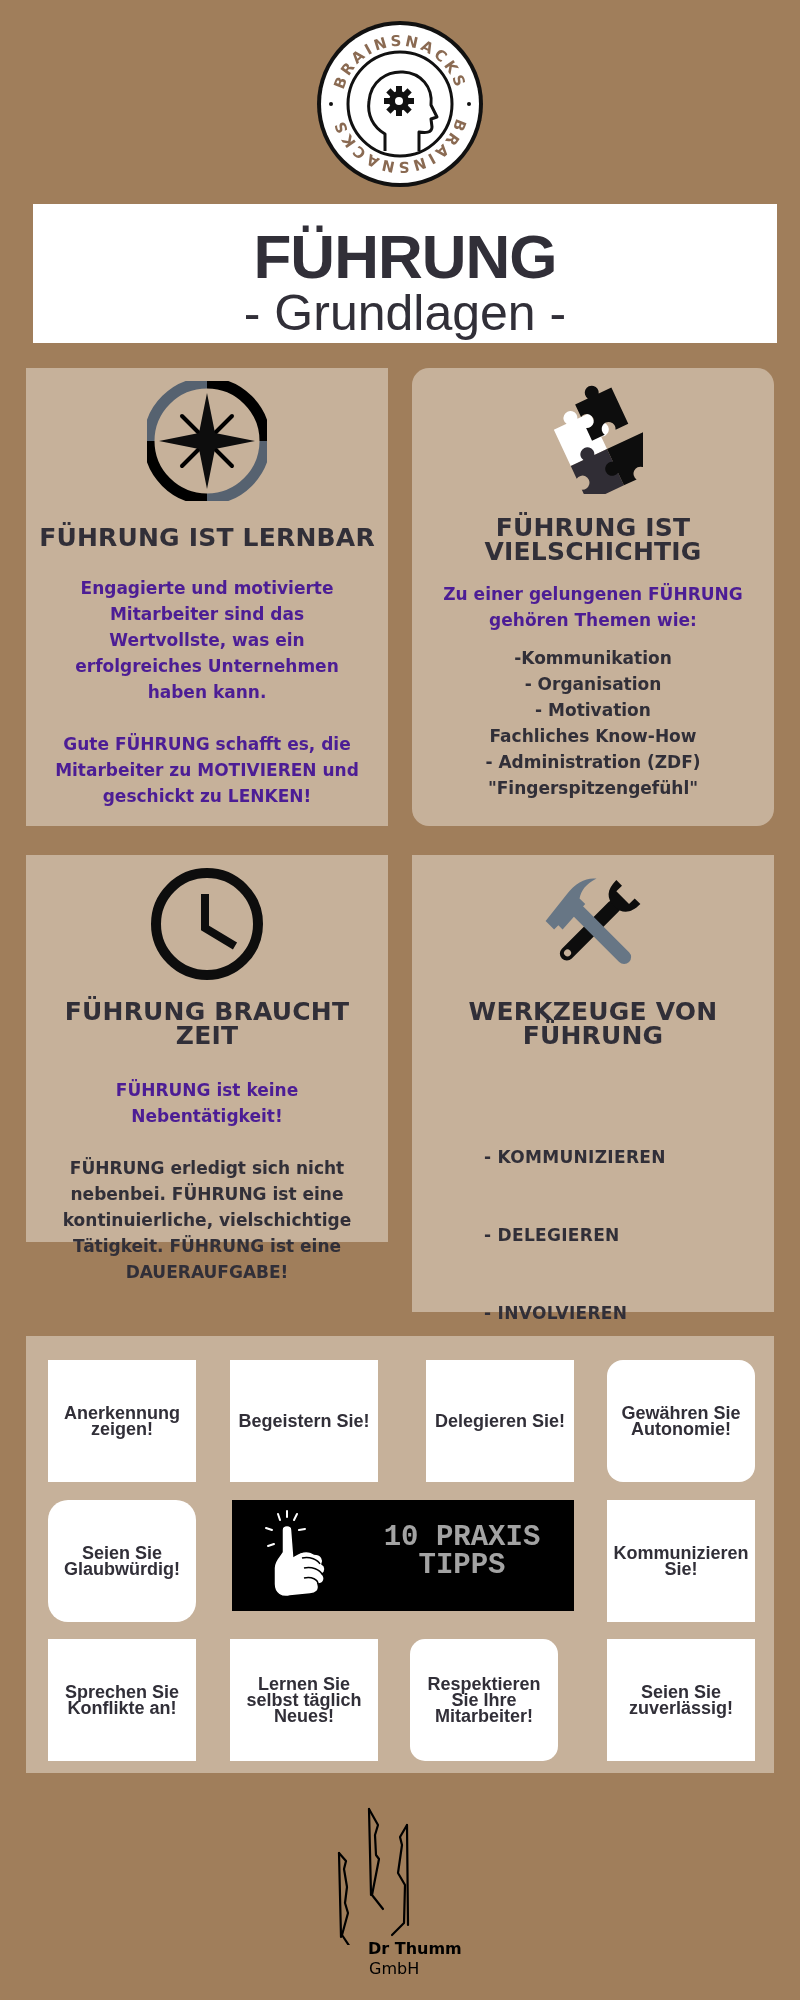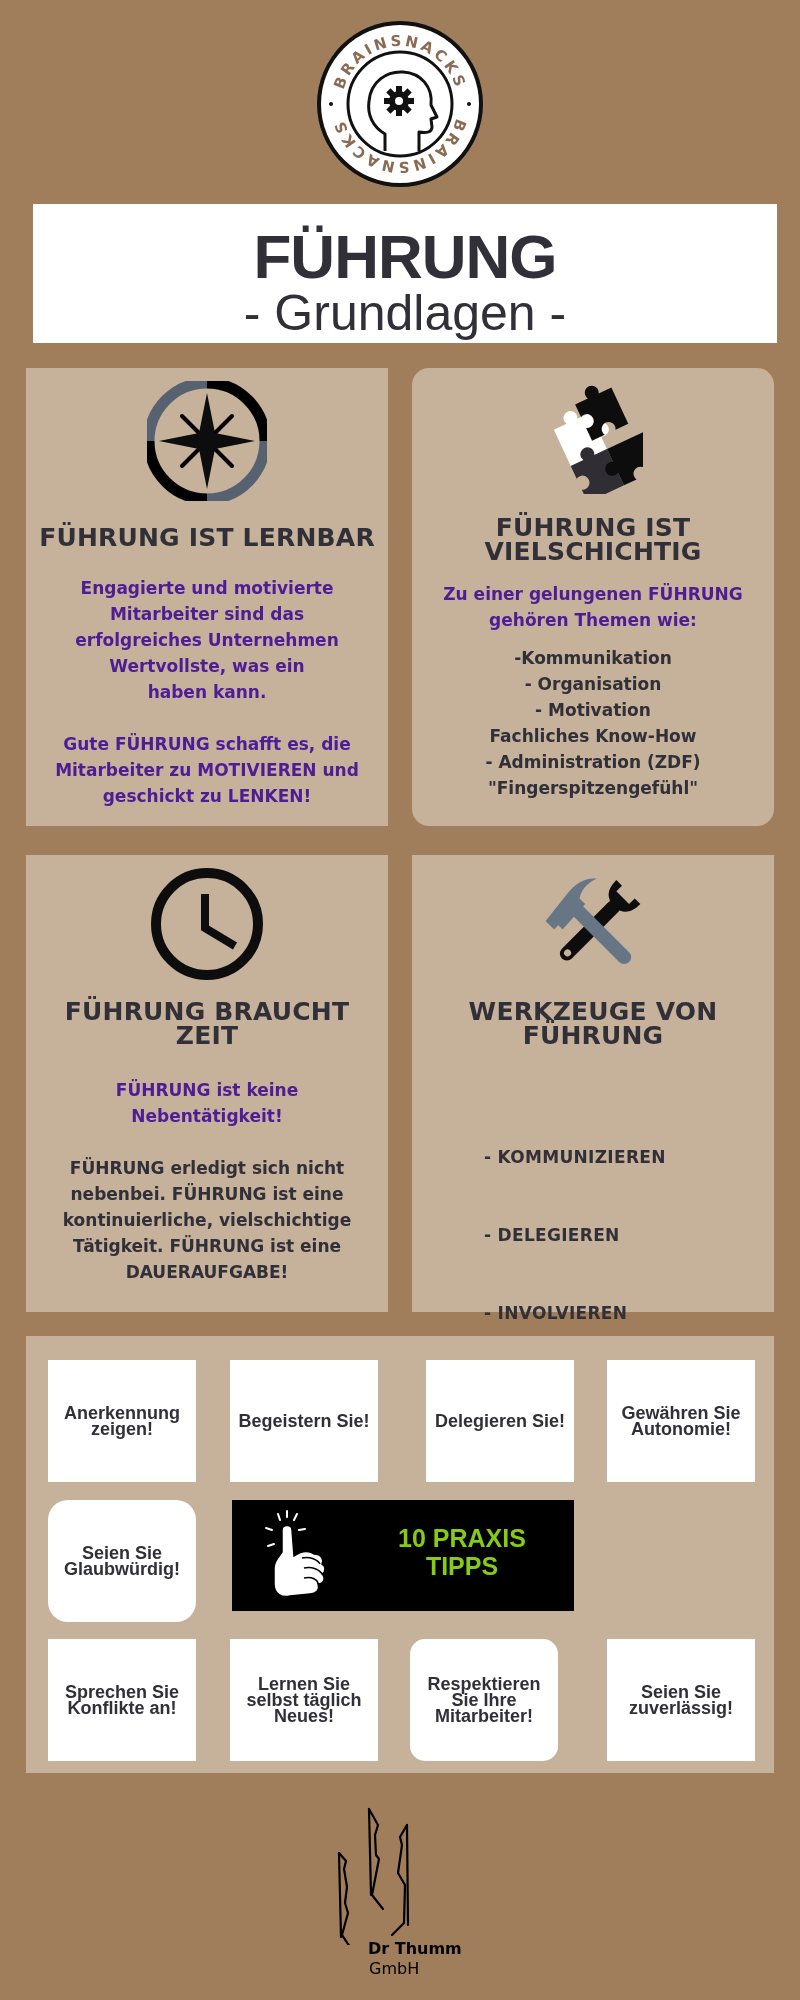--- a/index.html
+++ b/index.html
@@ -40,21 +40,21 @@
     margin-top: 2px;
   }
 
   
   .card {
     background: #c6b19a;
     text-align: center;
   }
   .card-1 { left: 26px; top: 368px; width: 362px; height: 458px; }
   .card-2 { left: 412px; top: 368px; width: 362px; height: 458px; border-radius: 17px; }
-  .card-3 { left: 26px; top: 855px; width: 362px; height: 457px; text-decoration: underline; }
+  .card-3 { left: 26px; top: 855px; width: 362px; height: 387px; text-decoration: underline; }
   .card-4 { left: 412px; top: 855px; width: 362px; height: 457px; }
 
   .card-icon { position: absolute; left: 50%; transform: translateX(-50%); }
   .card-heading {
     position: absolute; left: 0; right: 0;
     color: #312f38;
     font-family: "DejaVu Sans", sans-serif;
     font-weight: 700;
     font-size: 25px;
     line-height: 24px;
@@ -101,25 +101,25 @@
     line-height: 16px;
     padding: 0 4px;
   }
   .tips-banner {
     position: absolute;
     left: 206px; top: 164px; width: 342px; height: 111px;
     background: #000000;
   }
   .banner-text {
     position: absolute; left: 130px; top: 24px; width: 200px;
-    color: #84cc16;
+    color: #a3a3a3;
     text-align: center;
-    font-family: Liberation Sans, sans-serif;
-    font-weight: 700;
-    font-size: 25px;
+    font-family: Liberation Mono, monospace;
+    font-weight: 700;
+    font-size: 29px;
     line-height: 28px;
   }
 
   
   .footer-logo { left: 330px; top: 1795px; width: 150px; height: 185px; }
   .footer-name {
     left: 368px; top: 1940px;
     color: #000000;
     font-family: "DejaVu Sans", sans-serif;
     font-weight: 700;
@@ -186,22 +186,22 @@
         <line x1="35" y1="35" x2="85" y2="85"></line>
         <line x1="85" y1="35" x2="35" y2="85"></line>
       </g>
       <polygon points="60,12 68,52 108,60 68,68 60,108 52,68 12,60 52,52" fill="#0d0d0d"></polygon>
     </svg>
   </div>
   <div class="card-heading" style="top:158px;">FÜHRUNG IST LERNBAR</div>
   <div class="card-text white" style="top:207px;">
     <div>Engagierte und motivierte</div>
     <div>Mitarbeiter sind das</div>
+    <div>Wertvollste, was ein</div>
     <div>erfolgreiches Unternehmen</div>
-    <div>Wertvollste, was ein</div>
     <div>haben kann.</div>
     <div class="gap"></div>
     <div>Gute FÜHRUNG schafft es, die</div>
     <div>Mitarbeiter zu MOTIVIEREN und</div>
     <div>geschickt zu LENKEN!</div>
   </div>
 </div>
 
 <div class="abs card card-2">
   <div class="card-icon" style="top:14px;">
@@ -285,21 +285,21 @@
     <div>- ORGANISIEREN</div>
     <div>- ZIELE SETZEN</div>
     <div>- ENTSCHEIDEN</div>
   </div>
 </div>
 
 <div class="abs tips-panel">
   <div class="tip" style="left:22px; top:24px;">Anerkennung zeigen!</div>
   <div class="tip" style="left:204px; top:24px;">Begeistern Sie!</div>
   <div class="tip" style="left:400px; top:24px;">Delegieren Sie!</div>
-  <div class="tip" style="left:581px; top:24px;">Gewähren Sie Autonomie!</div>
+  <div class="tip" style="left:581px; top:24px;border-radius:16px;">Gewähren Sie Autonomie!</div>
 
   <div class="tip" style="left:22px; top:164px;border-radius:20px;">Seien Sie Glaubwürdig!</div>
   <div class="tips-banner">
     <div class="abs" style="left:28px; top:8px;">
       <svg width="80" height="96" viewBox="0 0 80 96">
         <g stroke="#fff" stroke-width="2" stroke-linecap="round">
           <line x1="20" y1="12" x2="18" y2="6"></line>
           <line x1="27" y1="9" x2="27" y2="3"></line>
           <line x1="34" y1="12" x2="37" y2="6"></line>
           <line x1="12" y1="22" x2="6" y2="20"></line>
@@ -312,20 +312,21 @@
           <path d="M44 60 C52 58 60 62 62 66"></path>
           <path d="M44 70 C52 68 58 72 58 76"></path>
         </g>
       </svg>
     </div>
     <div class="banner-text">
       <div>10 PRAXIS</div>
       <div>TIPPS</div>
     </div>
   </div>
+  <div class="tip" style="left:581px; top:164px;">Kommunizieren Sie!</div>
 
   <div class="tip" style="left:204px; top:303px;">Lernen Sie selbst täglich Neues!</div>
   <div class="tip" style="left:22px; top:303px;">Sprechen Sie Konflikte an!</div>
   <div class="tip" style="left:384px; top:303px;border-radius:15px;">Respektieren Sie Ihre Mitarbeiter!</div>
   <div class="tip" style="left:581px; top:303px;">Seien Sie zuverlässig!</div>
 </div>
 
 <div class="abs footer-logo">
   <svg width="150" height="150" viewBox="0 0 150 150">
     <g fill="none" stroke="#000" stroke-width="2.2" stroke-linejoin="round" stroke-linecap="round">

